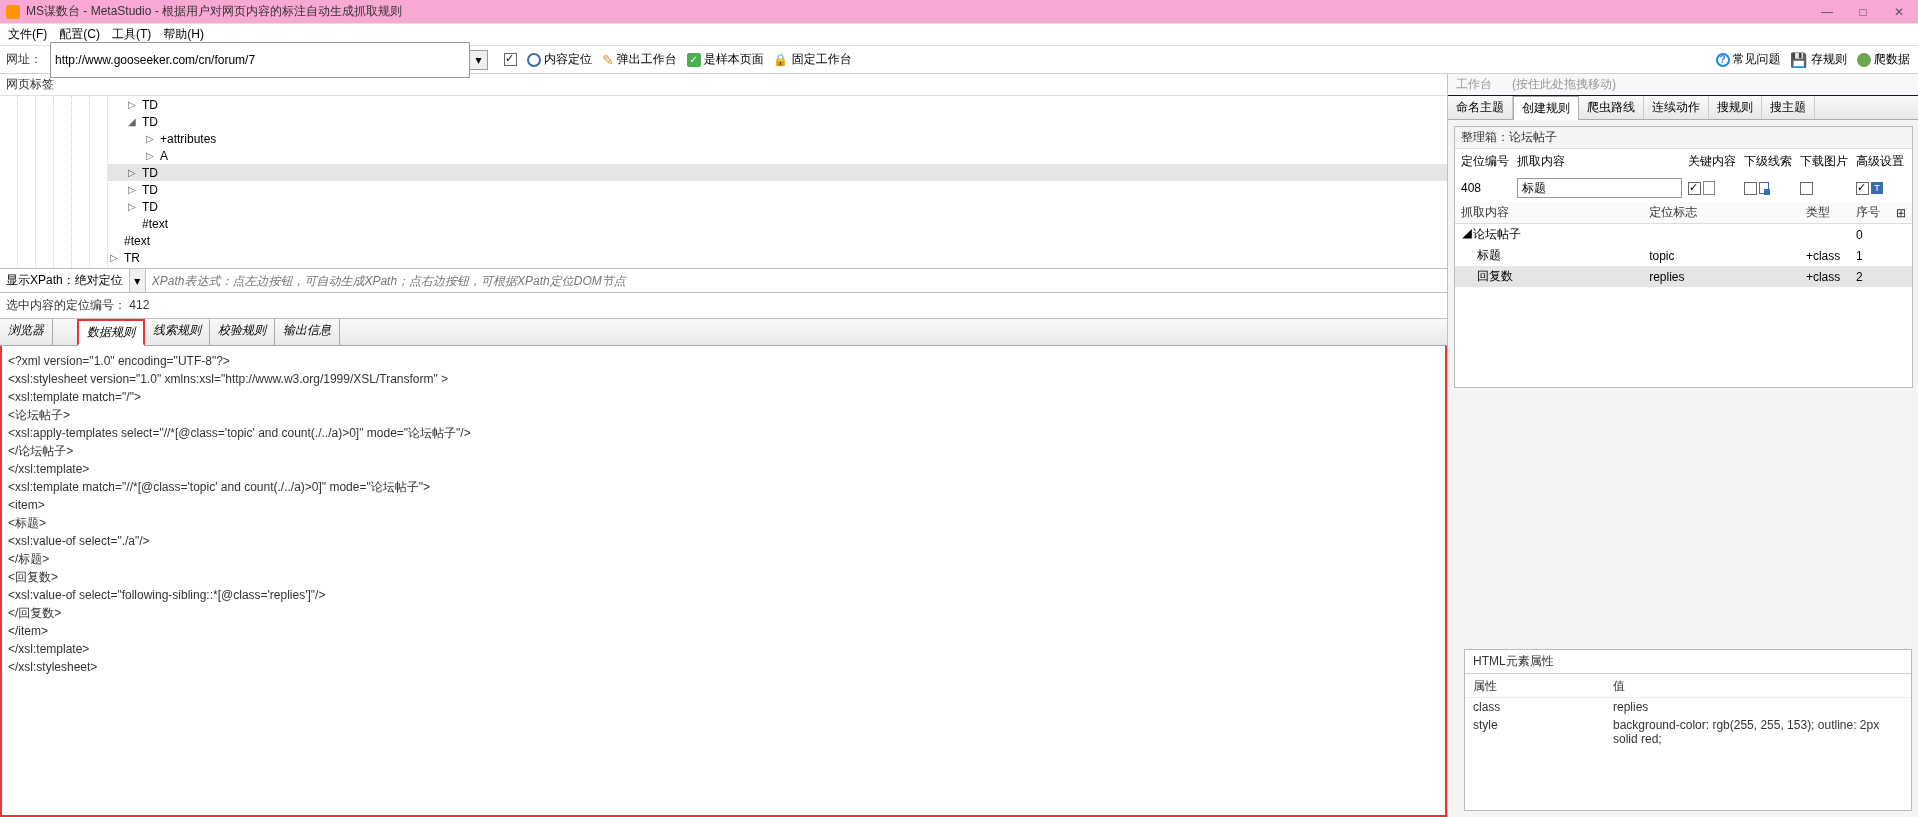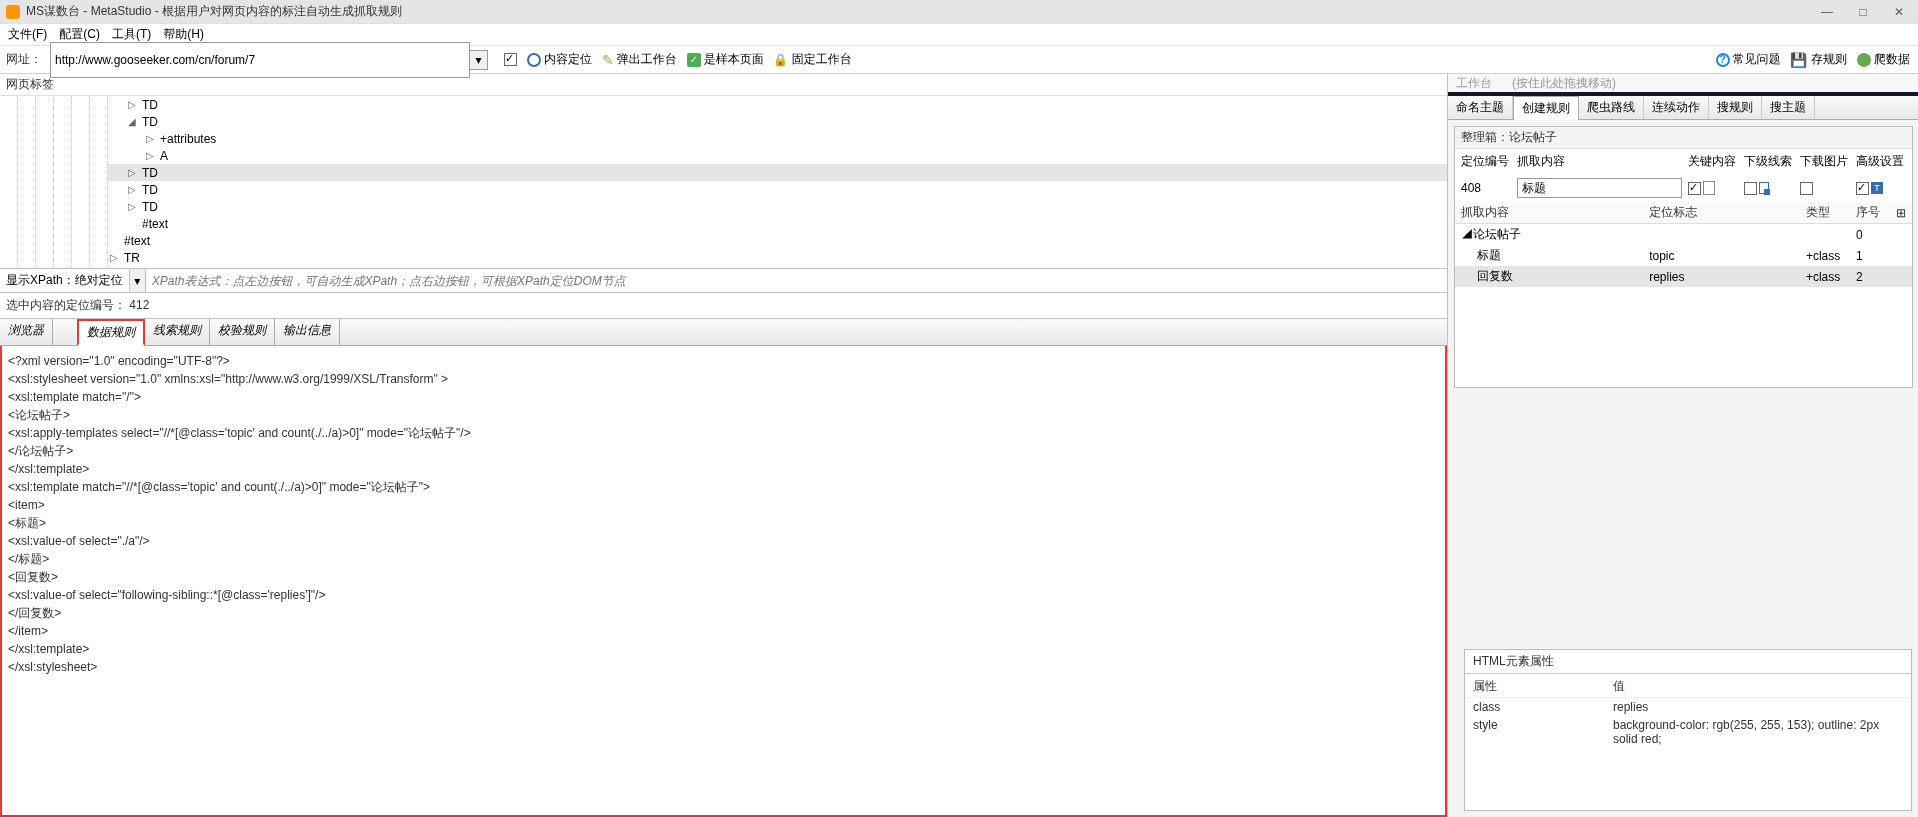--- a/index.html
+++ b/index.html
@@ -1,17 +1,17 @@
 <!DOCTYPE html>
 <html><head>
   <meta charset="utf-8">
   <style>
     * { margin: 0; padding: 0; box-sizing: border-box; font-family: "Microsoft YaHei", Arial, sans-serif; font-size: 12px; }
     body { background: #fff; overflow: hidden; }
-    .titlebar { height: 24px; display: flex; align-items: center; padding: 0 6px; background: #e5e5e5; border-bottom: 1px solid #e0e0e0; }
+    .titlebar { height: 24px; display: flex; align-items: center; padding: 0 6px; background: #f9a8d4; border-bottom: 1px solid #e0e0e0; }
     .titlebar .ff-icon { width: 14px; height: 14px; margin-right: 6px; background: #ff9500; border-radius: 3px; position: relative; }
     .titlebar .title-text { flex: 1; color: #333; }
     .titlebar .win-controls { display: flex; gap: 18px; margin-right: 4px; }
     .titlebar .win-btn { width: 18px; height: 18px; display: flex; align-items: center; justify-content: center; color: #555; cursor: pointer; }
     .menubar { height: 22px; display: flex; align-items: center; padding: 0 4px; gap: 4px; border-bottom: 1px solid #e0e0e0; }
     .menubar .menu-item { padding: 2px 4px; cursor: pointer; }
     .addressbar { height: 28px; display: flex; align-items: center; padding: 2px 0px; gap: 8px; border-bottom: 1px solid #d0d0d0; }
     .addressbar .addr-label { margin-left: 6px; color: #333; text-align: center; }
     .url-wrap { flex: 0 0 auto; display: flex; align-items: center; }
     .url-input { width: 420px; height: 24px; border: 1px solid #999; padding: 17px 4px; }
@@ -46,21 +46,21 @@
     .xpath-label { padding: 0 6px; border-right: 1px solid #c0c0c0; height: 100%; display: flex; align-items: center; }
     .xpath-dd { width: 16px; height: 100%; border-right: 1px solid #c0c0c0; display: flex; align-items: center; justify-content: center; background: #f0f0f0; cursor: pointer; }
     .xpath-input { flex: 1; border: none; padding: 0 6px; color: #999; font-style: italic; height: 100%; }
     .info-row { padding: 4px 6px; border-bottom: 1px solid #c0c0c0; color: #333; }
     .bottom-tabs { display: flex; border-bottom: 1px solid #aaa; background: linear-gradient(#fafafa, #e8e8e8); font-style: italic; }
     .bottom-tabs .tab { padding: 3px 8px; border-right: 1px solid #aaa; cursor: pointer; }
     .bottom-tabs .tab.active { background: #fff; border: 2px solid #e53935; border-bottom: 2px solid #fff; margin-bottom: -1px; margin-left: 24px; }
     .code-area { flex: 1; padding: 6px; border: 2px solid #e53935; border-top: none; overflow: auto; background: #fff; }
     .code-line { white-space: pre; line-height: 1.5; color: #333; }
     .right-panel { width: 470px; display: flex; flex-direction: column; background: #f4f4f4; }
-    .workbench-header { height: 22px; display: flex; align-items: center; padding: 0 8px; color: #999; border-bottom: 4px solid #0f172a; background: #f8f8f8; }
+    .workbench-header { height: 22px; display: flex; align-items: center; padding: 0 8px; color: #999; border-bottom: 1px solid #0f172a; background: #f8f8f8; }
     .workbench-header .wb-title { margin-right: 20px; }
     .wb-tabs { display: flex; border-bottom: 1px solid #aaa; background: linear-gradient(#fafafa, #e8e8e8); }
     .wb-tabs .tab { padding: 3px 8px; border-right: 1px solid #ccc; cursor: pointer; }
     .wb-tabs .tab.active { background: #fff; border-top: 1px solid #aaa; border-left: 1px solid #aaa; border-right: 1px solid #aaa; margin-bottom: -1px; }
     .wb-body { flex: 1; display: flex; gap: 6px; padding: 6px; }
     .wb-left { flex: 1; display: flex; flex-direction: column; gap: 6px; }
     .groupbox { border: 1px solid #bbb; background: #fff; }
     .groupbox .gb-title { padding: 2px 6px; color: #333; background: #f4f4f4; border-bottom: 1px solid #ddd; }
     .row1 { display: flex; align-items: center; gap: 6px; padding: 4px 6px; }
     .row1 input[type=text] { height: 20px; border: 1px solid #999; padding: 0 4px; }

